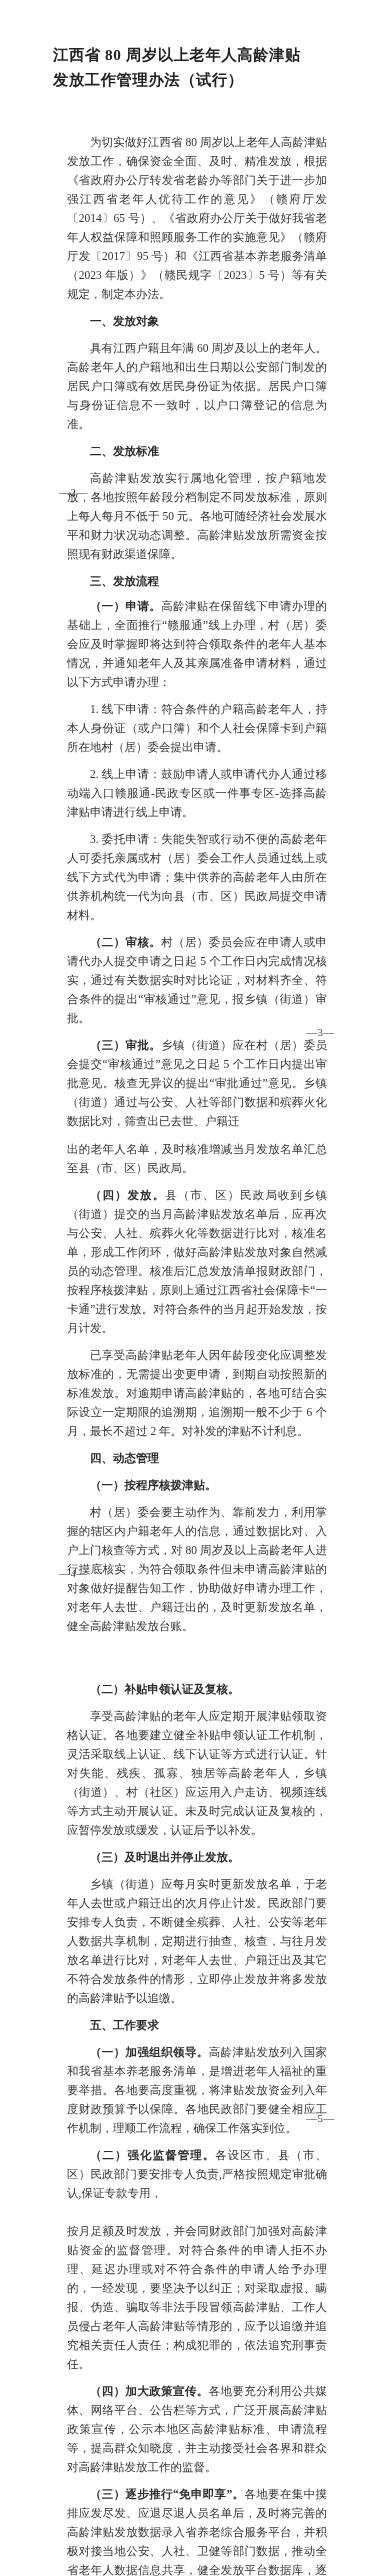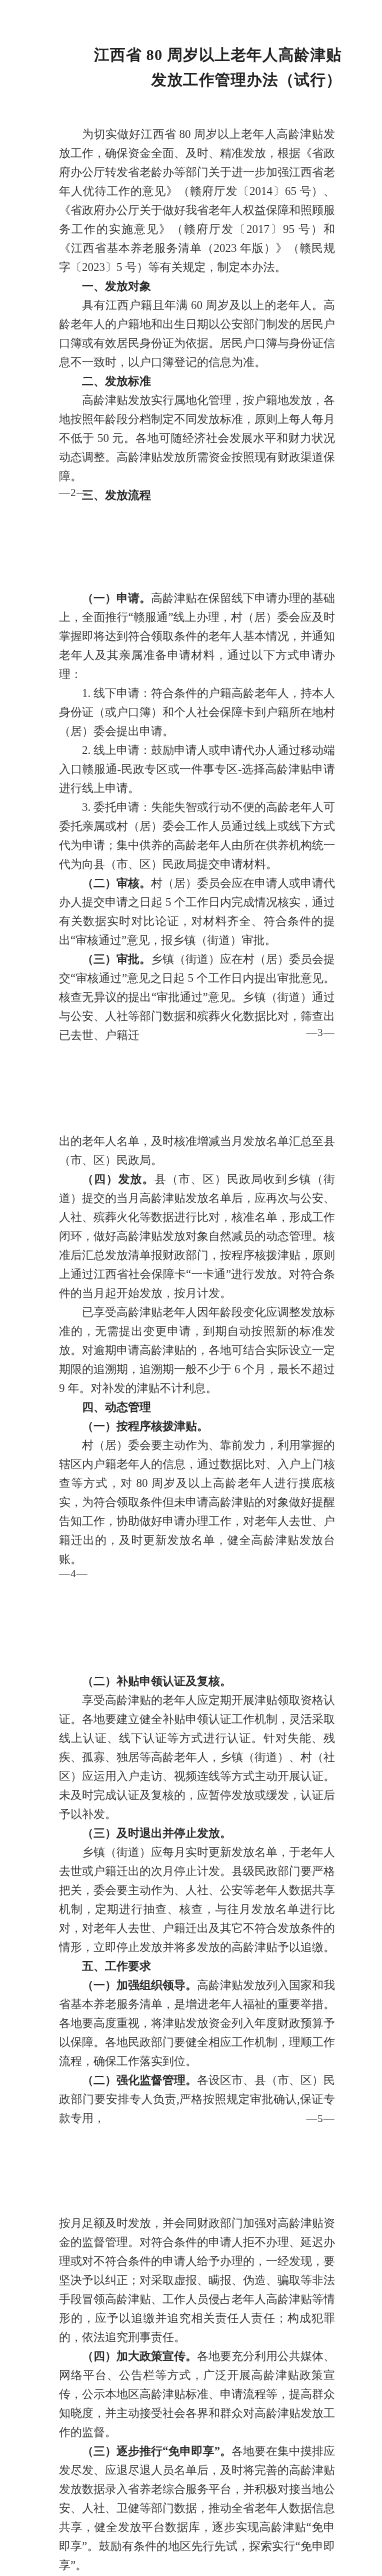--- a/index.html
+++ b/index.html
@@ -10,41 +10,41 @@
   }
   .doc {
     position: relative;
     width: 382px; height: 2576px;
     font-family: "Liberation Serif", serif;
     color: #333333;
   }
   .title {
     position: absolute;
     top: 42px; left: 53px; width: 289px;
-    text-align: right;
+    text-align: left;
     font-size: 15.3px;
     line-height: 25px;
     font-weight: bold;
     color: #222222;
     letter-spacing: 0.6px;
   }
   .page-body {
     position: absolute;
     left: 59px; width: 276px;
     font-size: 11.5px;
     line-height: 19px;
     text-align: justify;
     text-justify: inter-ideograph;
   }
   .pb-1 { top: 125px; }
   .pb-2 { top: 589px; }
   .pb-3 { top: 1132px; }
   .pb-4 { top: 1672px; }
   .pb-5 { top: 2214px; }
-  .page-body p { margin: 0; padding: 0; }
+  .page-body p { margin: 8px; padding: 0; }
   .para { text-indent: 2em; }
   .cont { text-indent: 0; }
   .heading {
     text-indent: 2em;
     font-weight: bold;
     font-family: "Liberation Sans", sans-serif;
     color: #2a2a2a;
   }
   .subheading {
     text-indent: 2em;
@@ -88,31 +88,31 @@
         <p class="para">1. 线下申请：符合条件的户籍高龄老年人，持本人身份证（或户口簿）和个人社会保障卡到户籍所在地村（居）委会提出申请。</p>
         <p class="para">2. 线上申请：鼓励申请人或申请代办人通过移动端入口赣服通-民政专区或一件事专区-选择高龄津贴申请进行线上申请。</p>
         <p class="para">3. 委托申请：失能失智或行动不便的高龄老年人可委托亲属或村（居）委会工作人员通过线上或线下方式代为申请；集中供养的高龄老年人由所在供养机构统一代为向县（市、区）民政局提交申请材料。</p>
         <p class="para"><span class="lead">（二）审核。</span>村（居）委员会应在申请人或申请代办人提交申请之日起 5 个工作日内完成情况核实，通过有关数据实时对比论证，对材料齐全、符合条件的提出“审核通过”意见，报乡镇（街道）审批。</p>
         <p class="para"><span class="lead">（三）审批。</span>乡镇（街道）应在村（居）委员会提交“审核通过”意见之日起 5 个工作日内提出审批意见。核查无异议的提出“审批通过”意见。乡镇（街道）通过与公安、人社等部门数据和殡葬火化数据比对，筛查出已去世、户籍迁</p>
       </div>
       <div class="pagenum pn-2 pn-right">—3—</div>
       <div class="page-body pb-3">
         <p class="cont">出的老年人名单，及时核准增减当月发放名单汇总至县（市、区）民政局。</p>
         <p class="para"><span class="lead">（四）发放。</span>县（市、区）民政局收到乡镇（街道）提交的当月高龄津贴发放名单后，应再次与公安、人社、殡葬火化等数据进行比对，核准名单，形成工作闭环，做好高龄津贴发放对象自然减员的动态管理。核准后汇总发放清单报财政部门，按程序核拨津贴，原则上通过江西省社会保障卡“一卡通”进行发放。对符合条件的当月起开始发放，按月计发。</p>
-        <p class="para">已享受高龄津贴老年人因年龄段变化应调整发放标准的，无需提出变更申请，到期自动按照新的标准发放。对逾期申请高龄津贴的，各地可结合实际设立一定期限的追溯期，追溯期一般不少于 6 个月，最长不超过 9 年。对补发的津贴不计利息。</p>
+        <p class="para">已享受高龄津贴老年人因年龄段变化应调整发放标准的，无需提出变更申请，到期自动按照新的标准发放。对逾期申请高龄津贴的，各地可结合实际设立一定期限的追溯期，追溯期一般不少于 6 个月，最长不超过 2 年。对补发的津贴不计利息。</p>
         <p class="heading">四、动态管理</p>
         <p class="subheading">（一）按程序核拨津贴。</p>
         <p class="para">村（居）委会要主动作为、靠前发力，利用掌握的辖区内户籍老年人的信息，通过数据比对、入户上门核查等方式，对 80 周岁及以上高龄老年人进行摸底核实，为符合领取条件但未申请高龄津贴的对象做好提醒告知工作，协助做好申请办理工作，对老年人去世、户籍迁出的，及时更新发放名单，健全高龄津贴发放台账。</p>
       </div>
       <div class="pagenum pn-3 pn-left">—4—</div>
       <div class="page-body pb-4">
         <p class="subheading">（二）补贴申领认证及复核。</p>
         <p class="para">享受高龄津贴的老年人应定期开展津贴领取资格认证。各地要建立健全补贴申领认证工作机制，灵活采取线上认证、线下认证等方式进行认证。针对失能、残疾、孤寡、独居等高龄老年人，乡镇（街道）、村（社区）应运用入户走访、视频连线等方式主动开展认证。未及时完成认证及复核的，应暂停发放或缓发，认证后予以补发。</p>
         <p class="subheading">（三）及时退出并停止发放。</p>
-        <p class="para">乡镇（街道）应每月实时更新发放名单，于老年人去世或户籍迁出的次月停止计发。县级民政部门要严格把关，委会要主动作为、人社、公安等老年人数据共享机制，定期进行抽查、核查，与往月发放名单进行比对，对老年人去世、户籍迁出及其它不符合发放条件的情形，立即停止发放并将多发放的高龄津贴予以追缴。</p>
+        <p class="para">乡镇（街道）应每月实时更新发放名单，于老年人去世或户籍迁出的次月停止计发。民政部门要安排专人负责，不断健全殡葬、人社、公安等老年人数据共享机制，定期进行抽查、核查，与往月发放名单进行比对，对老年人去世、户籍迁出及其它不符合发放条件的情形，立即停止发放并将多发放的高龄津贴予以追缴。</p>
         <p class="heading">五、工作要求</p>
         <p class="para"><span class="lead">（一）加强组织领导。</span>高龄津贴发放列入国家和我省基本养老服务清单，是增进老年人福祉的重要举措。各地要高度重视，将津贴发放资金列入年度财政预算予以保障。各地民政部门要健全相应工作机制，理顺工作流程，确保工作落实到位。</p>
         <p class="para"><span class="lead">（二）强化监督管理。</span>各设区市、县（市、区）民政部门要安排专人负责,严格按照规定审批确认,保证专款专用，</p>
       </div>
       <div class="pagenum pn-4 pn-right">—5—</div>
       <div class="page-body pb-5">
         <p class="cont">按月足额及时发放，并会同财政部门加强对高龄津贴资金的监督管理。对符合条件的申请人拒不办理、延迟办理或对不符合条件的申请人给予办理的，一经发现，要坚决予以纠正；对采取虚报、瞒报、伪造、骗取等非法手段冒领高龄津贴、工作人员侵占老年人高龄津贴等情形的，应予以追缴并追究相关责任人责任；构成犯罪的，依法追究刑事责任。</p>
         <p class="para"><span class="lead">（四）加大政策宣传。</span>各地要充分利用公共媒体、网络平台、公告栏等方式，广泛开展高龄津贴政策宣传，公示本地区高龄津贴标准、申请流程等，提高群众知晓度，并主动接受社会各界和群众对高龄津贴发放工作的监督。</p>
         <p class="para"><span class="lead">（三）逐步推行“免申即享”。</span>各地要在集中摸排应发尽发、应退尽退人员名单后，及时将完善的高龄津贴发放数据录入省养老综合服务平台，并积极对接当地公安、人社、卫健等部门数据，推动全省老年人数据信息共享，健全发放平台数据库，逐步实现高龄津贴“免申即享”。鼓励有条件的地区先行先试，探索实行“免申即享”。</p>
       </div>

